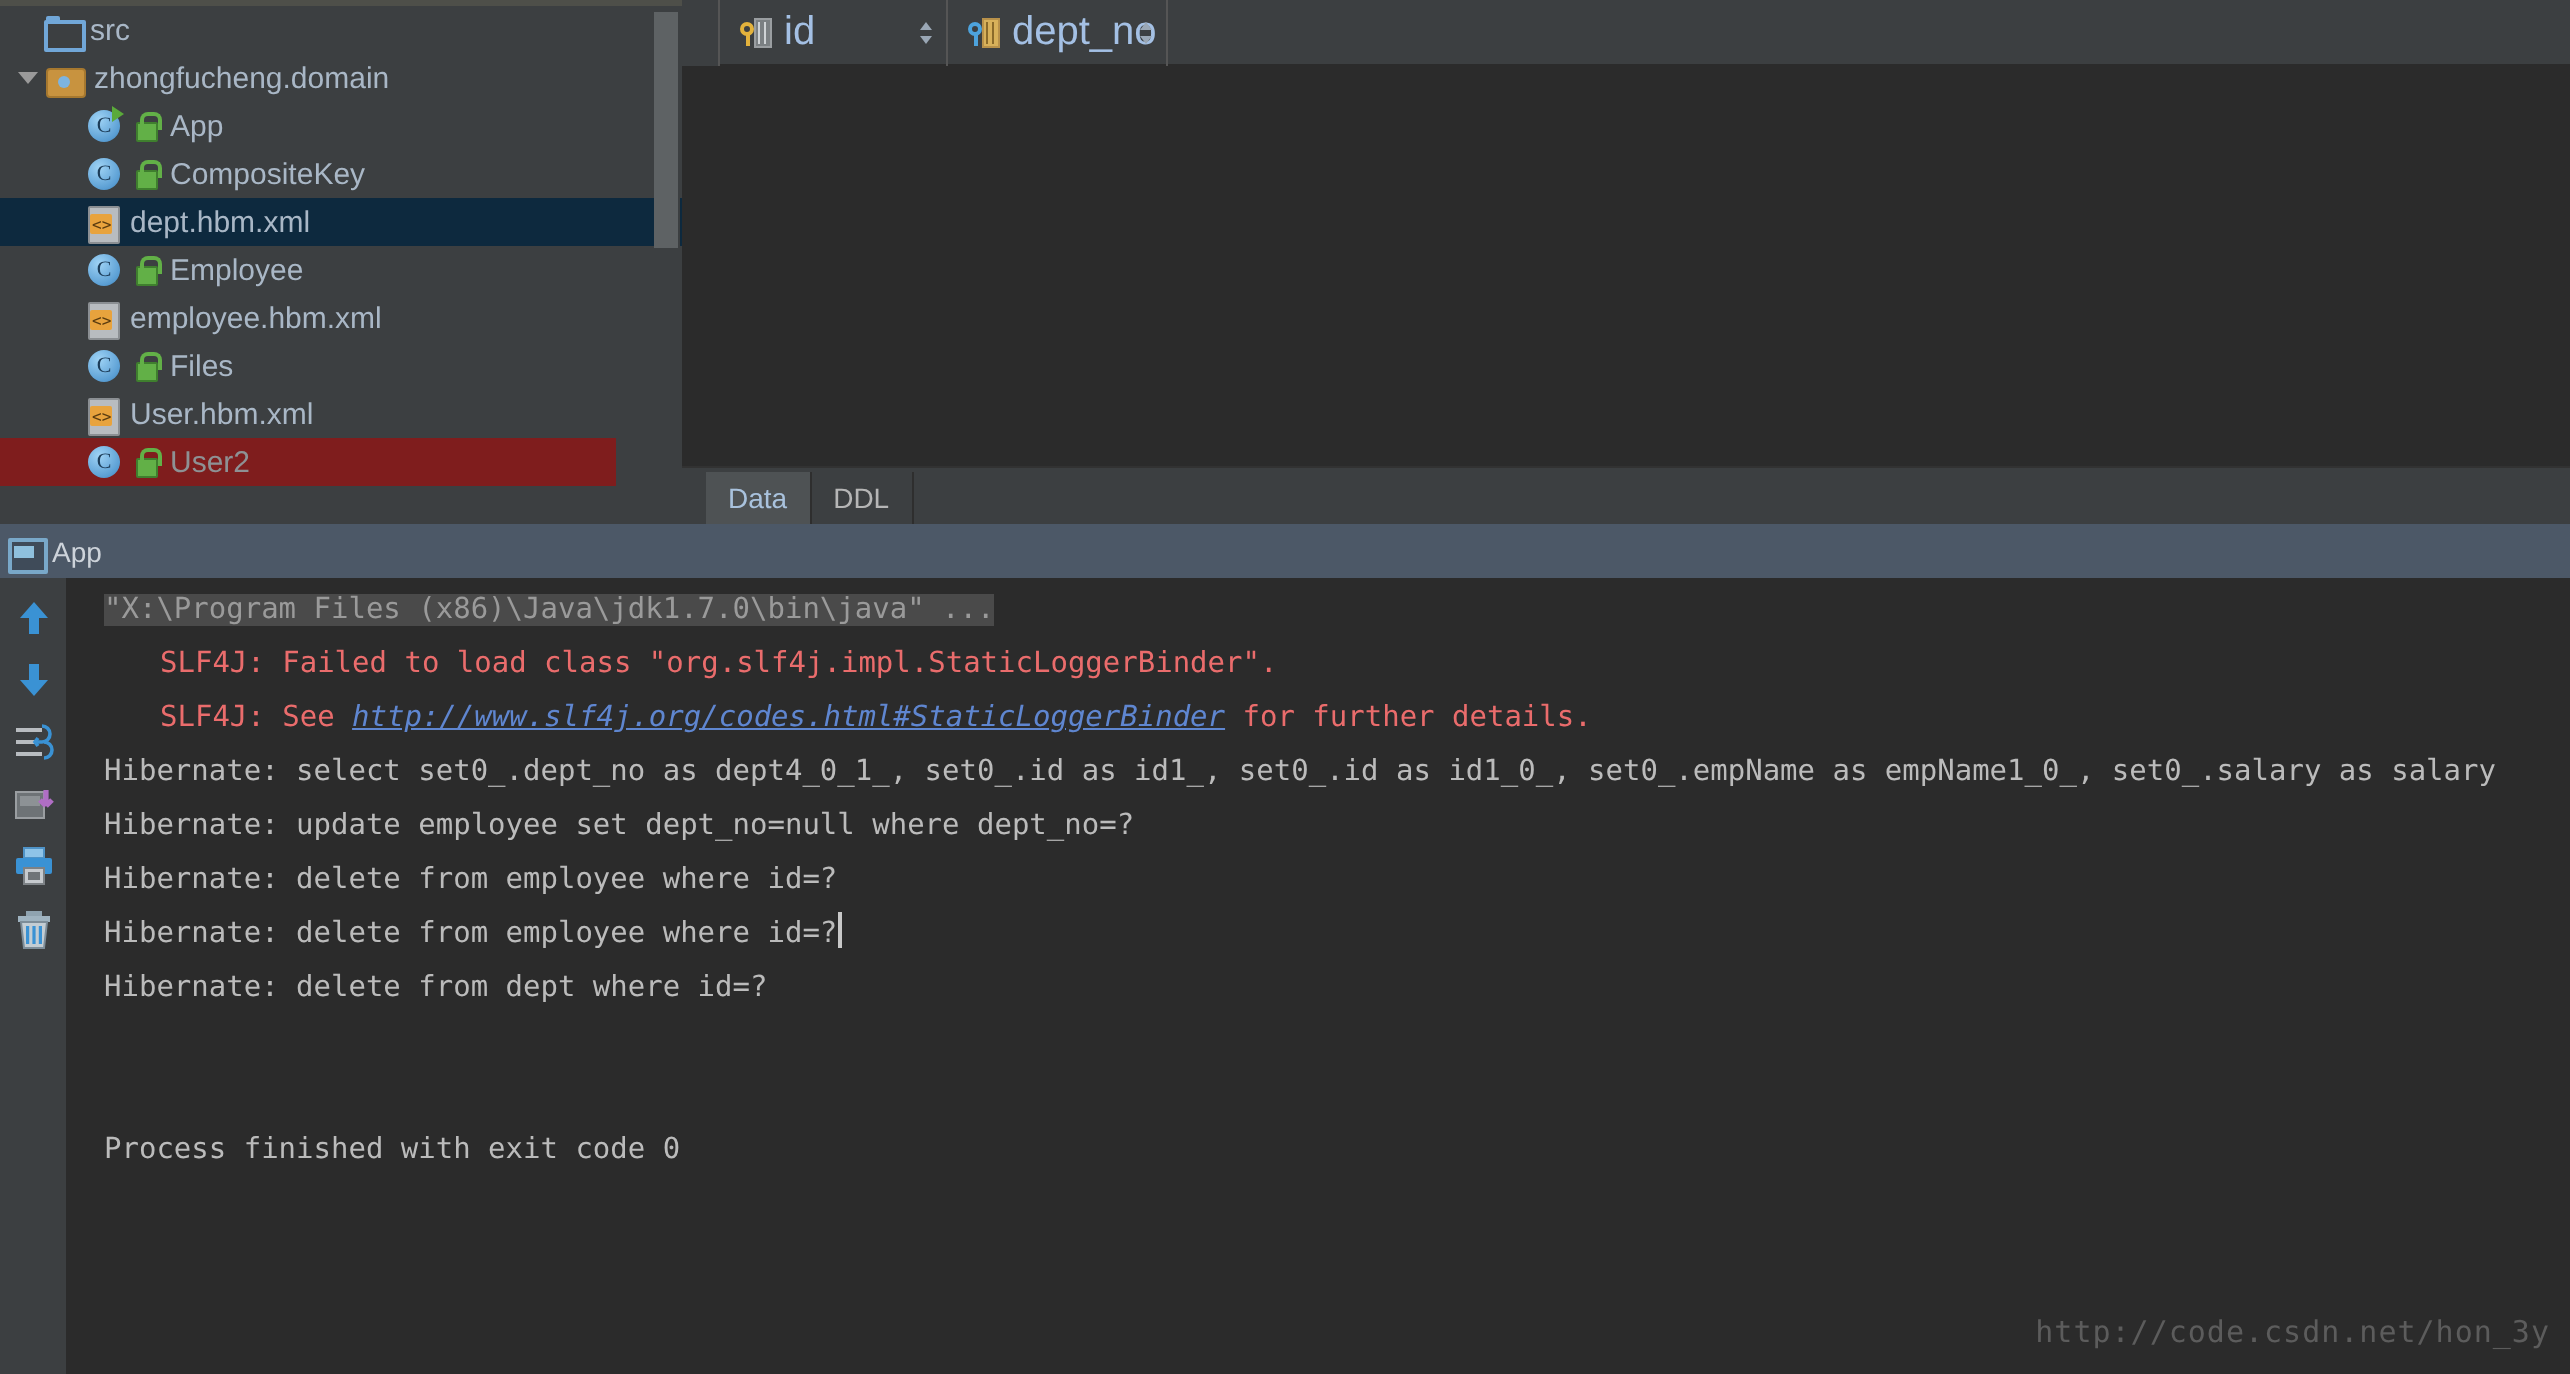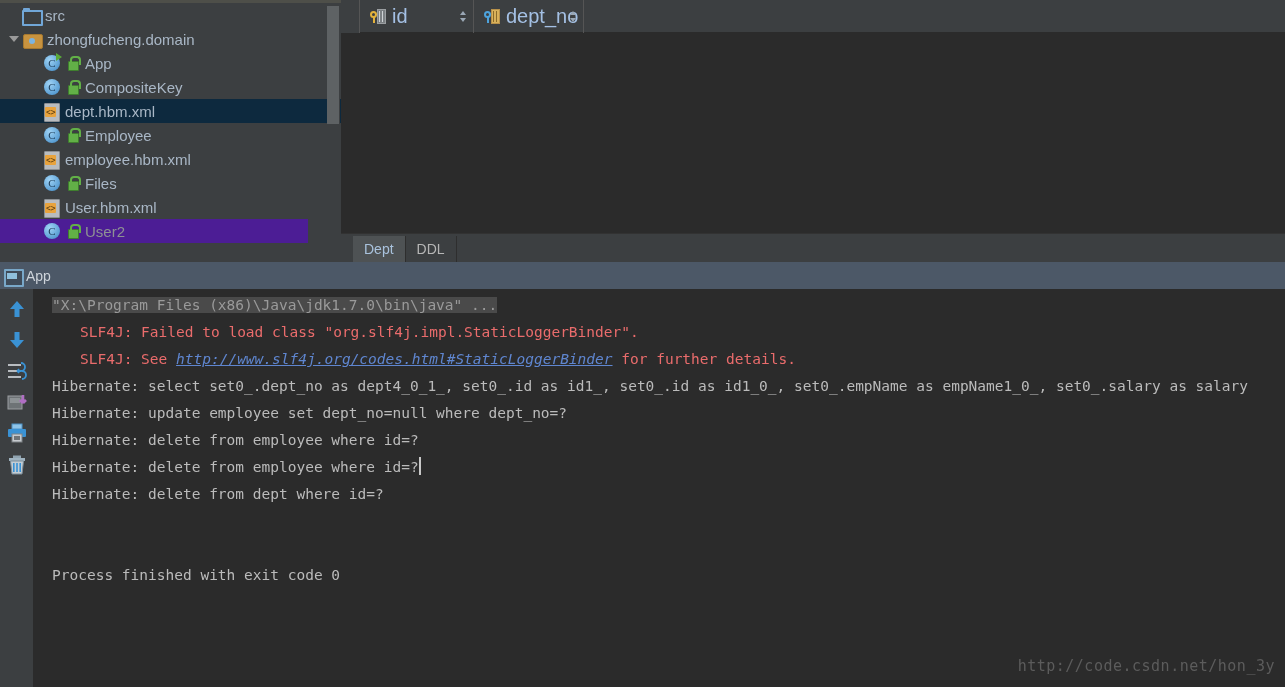--- a/index.html
+++ b/index.html
@@ -35,21 +35,21 @@
   .tree-list { position: absolute; left: 0; top: 3px; width: 341px; }
   .tree-row {
     position: relative;
     height: 24px;
     display: flex; align-items: center;
     white-space: nowrap;
     color: #a9b7c6;
     font-size: 15px;
   }
   .tree-row.selected { background: #0d293e; }
-  .tree-row.hovered  { background: #4c1d95; width: 308px; }
+  .tree-row.hovered  { background: #7f1d1d; width: 308px; }
   .tree-row .label { color: #a9b7c6; }
   .tree-row.dim .label { color: #8e9194; }
 
   .twisty {
     width: 11px; height: 11px; margin-left: 5px; margin-right: 3px;
     position: relative; flex: 0 0 auto;
   }
   .twisty::after {
     content: ""; position: absolute; left: 0; top: 2px;
     border-left: 5px solid transparent;
@@ -402,21 +402,21 @@
           </span>
           <span>dept_no</span>
           <span class="th-sort"></span>
         </div>
       </div>
 
       <div class="table-body"></div>
 
       <div class="dtabs">
         <div class="dtab-gut"></div>
-        <div class="dtab active">Dept</div>
+        <div class="dtab active">Data</div>
         <div class="dtab">DDL</div>
       </div>
     </div>
   </div>
 
   <div class="appbar">
     <span class="ic-appwin"></span>
     <span class="appbar-title">App</span>
   </div>
 

